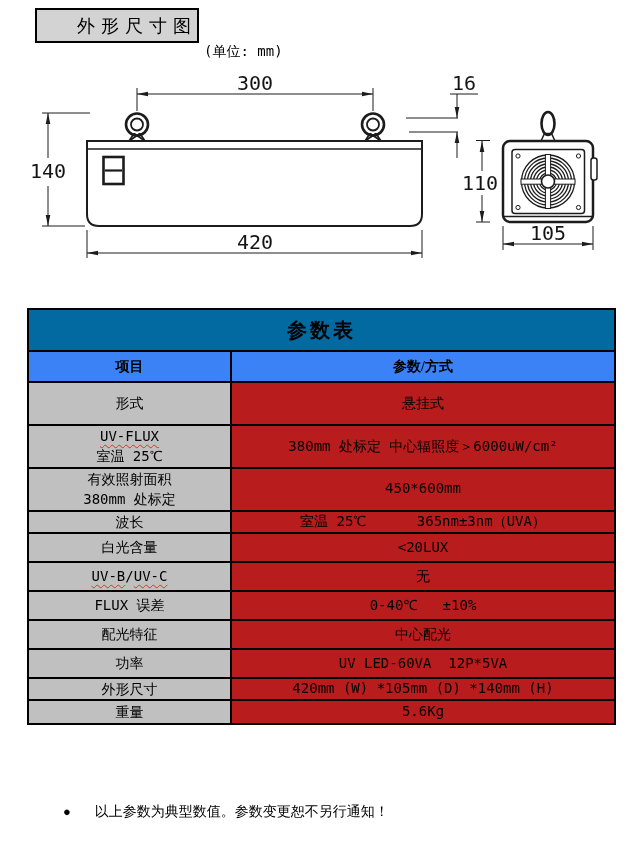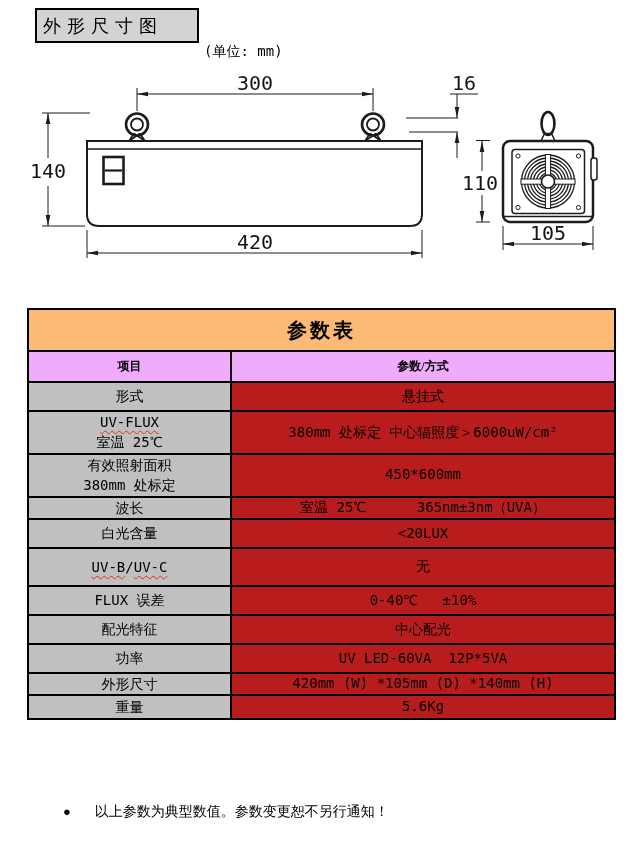--- a/index.html
+++ b/index.html
@@ -4,21 +4,21 @@
 <style>
   html,body { margin:0; padding:0; background:#ffffff; }
   .page {
     position:relative; width:640px; height:842px; background:#ffffff;
     font-family:"Liberation Sans", sans-serif; color:#000; overflow:hidden;
   }
   
   .title-box {
     position:absolute; left:35px; top:8px; width:160px; height:31px;
     background:#d3d3d3; border:2px solid #000;
-    display:flex; align-items:center; justify-content:flex-start;
+    display:flex; align-items:center; justify-content:flex-end;
     font-family:"Liberation Serif", serif; font-size:18px; letter-spacing:6px;
     text-indent:6px;
   }
   .unit-label {
     position:absolute; left:204px; top:43px;
     font-family:"DejaVu Sans Mono", monospace; font-size:14px;
   }
   svg.diagram { position:absolute; left:0; top:0; }
   .dim-text {
     font-family:"DejaVu Sans Mono", monospace; font-size:20px;
@@ -26,26 +26,26 @@
   }
   
   table.param-table {
     position:absolute; left:27px; top:308px; width:587px;
     border-collapse:collapse; table-layout:fixed;
   }
   table.param-table td, table.param-table th {
     border:2px solid #000; padding:0; text-align:center; vertical-align:middle;
   }
   .t-title td {
-    background:#fdba74; height:40px; font-family:"Liberation Serif", serif;
+    background:#0369a1; height:40px; font-family:"Liberation Serif", serif;
     font-size:20px; font-weight:bold; letter-spacing:3px;
   }
   .t-head th {
-    background:#f0abfc; height:29px; font-family:"Liberation Serif", serif;
-    font-size:12px; font-weight:bold;
+    background:#3b82f6; height:29px; font-family:"Liberation Serif", serif;
+    font-size:14px; font-weight:bold;
   }
   td.c-label {
     background:#c0c0c0; font-family:"DejaVu Sans Mono","Liberation Serif", serif;
     font-size:14px; line-height:1.45;
   }
   td.c-value {
     background:#b91c1c; font-family:"DejaVu Sans Mono","Liberation Sans", sans-serif;
     font-size:14px; white-space:pre-wrap; line-height:1.4;
   }
   .wavy {
@@ -170,21 +170,21 @@
         <col style="width:384px">
       </colgroup>
     <tbody>
         <tr class="t-title">
       <td colspan="2">参数表</td>
     </tr>
     <tr class="t-head">
       <th>项目</th>
       <th>参数/方式</th>
     </tr>
-    <tr style="height:29px">
+    <tr style="height:43px">
       <td class="c-label">形式</td>
       <td class="c-value">悬挂式</td>
     </tr>
     <tr style="height:41px">
       <td class="c-label">
         <span class="wavy">UV-FLUX</span><br>
         <span>室温 25℃</span>
       </td>
       <td class="c-value">380mm 处标定 中心辐照度＞6000uW/cm²</td>
     </tr>
@@ -196,21 +196,21 @@
       <td class="c-value">450*600mm</td>
     </tr>
     <tr style="height:16px">
       <td class="c-label">波长</td>
       <td class="c-value">室温 25℃      365nm±3nm（UVA）</td>
     </tr>
     <tr style="height:29px">
       <td class="c-label">白光含量</td>
       <td class="c-value">&lt;20LUX</td>
     </tr>
-    <tr style="height:38px">
+    <tr style="height:29px">
       <td class="c-label">
         <span class="wavy">UV-B</span><span>/</span><span class="wavy">UV-C</span>
       </td>
       <td class="c-value">无</td>
     </tr>
     <tr style="height:29px">
       <td class="c-label">FLUX 误差</td>
       <td class="c-value">0-40℃   ±10%</td>
     </tr>
     <tr style="height:29px">

